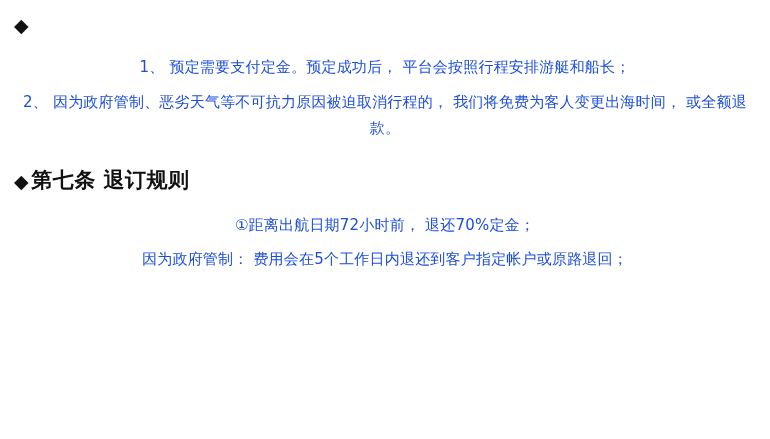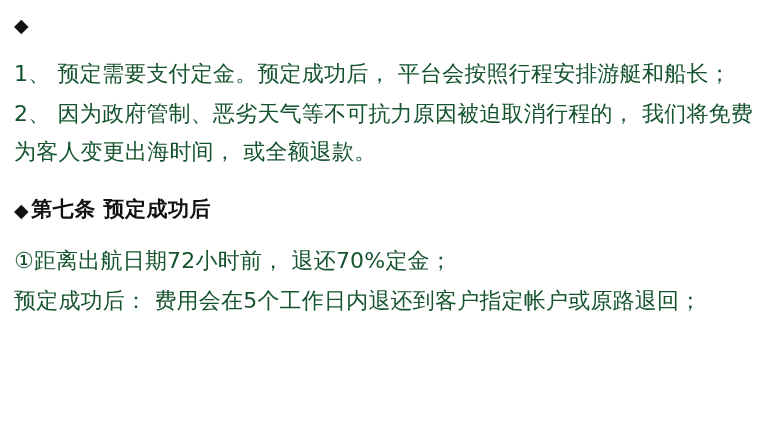--- a/index.html
+++ b/index.html
@@ -38,40 +38,41 @@
     margin-right: 2px;
     line-height: 1;
     position: relative;
     top: 0px;
   }
   .heading .htext {
     white-space: pre;
   }
   .section-1 .heading { margin-top: 8px; }
   .body-block {
-    font-size: 22px;
+    font-size: 15px;
     line-height: 1.72;
-    color: #14532d;
+    color: #1d4ed8;
     letter-spacing: 0.2px;
+    text-align: center;
   }
   .section-1 .body-block {
     margin-top: 20px;
   }
   .section-2 {
     margin-top: 26px;
   }
   .section-2 .body-block {
     margin-top: 18px;
   }
   .para {
     margin: 0;
     text-indent: 0;
   }
   .para + .para {
-    margin-top: 2px;
+    margin-top: 9px;
   }
   .list-line {
     margin: 0;
   }
 </style>
 </head>
 <body>
 
 <div class="page">
 
@@ -81,21 +82,21 @@
     </div>
     <div class="body-block">
       <p class="para">1、 预定需要支付定金。预定成功后， 平台会按照行程安排游艇和船长；</p>
       <p class="para">2、 因为政府管制、恶劣天气等不可抗力原因被迫取消行程的， 我们将免费为客人变更出海时间， 或全额退款。</p>
     </div>
   </div>
 
   <div class="section section-2">
     <div class="heading">
       <span class="diamond">◆</span>
-      <span class="htext">第七条 预定成功后</span>
+      <span class="htext">第七条 退订规则</span>
     </div>
     <div class="body-block">
       <p class="para list-line">①距离出航日期72小时前， 退还70%定金；</p>
-      <p class="para list-line">预定成功后： 费用会在5个工作日内退还到客户指定帐户或原路退回；</p>
+      <p class="para list-line">因为政府管制： 费用会在5个工作日内退还到客户指定帐户或原路退回；</p>
     </div>
   </div>
 
 </div>
 
 </body></html>

